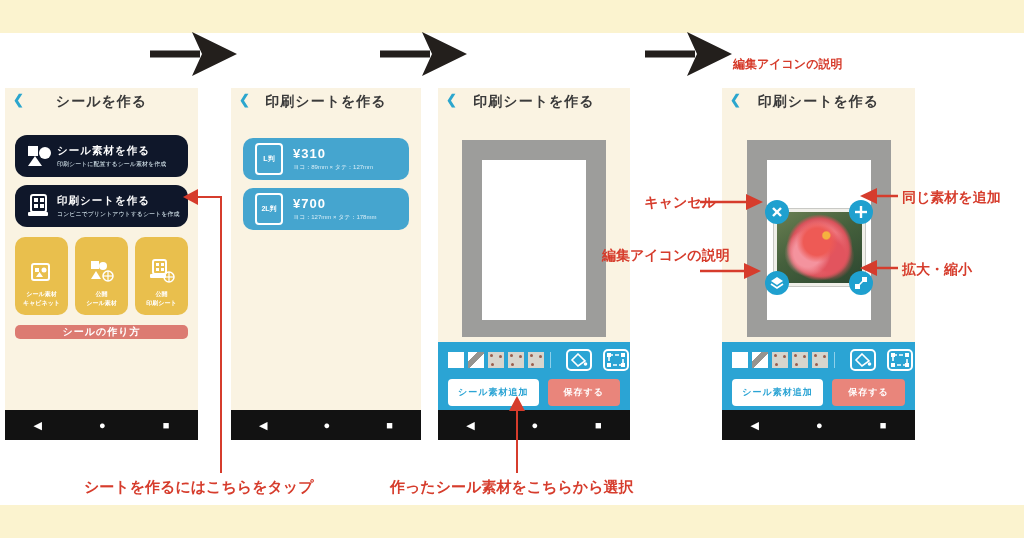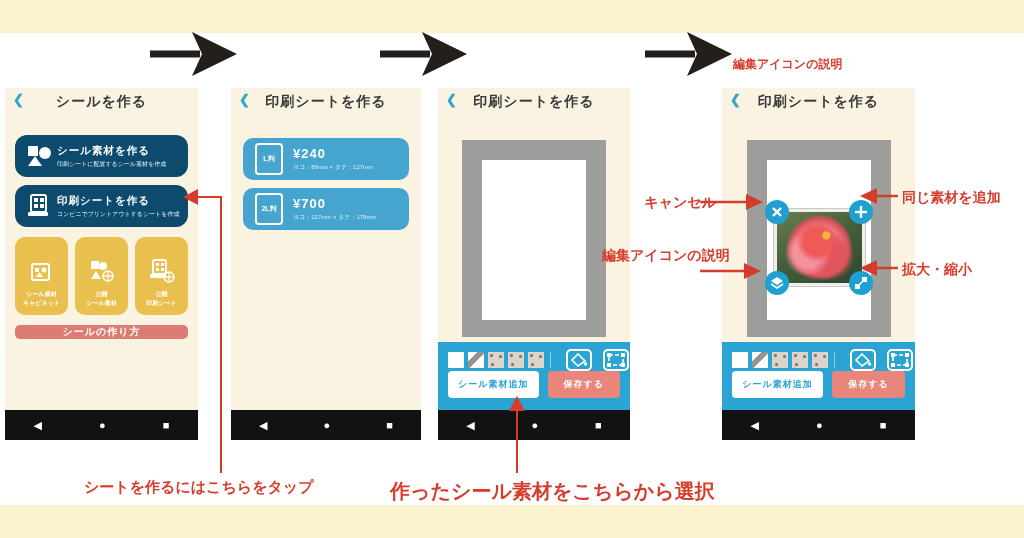--- a/index.html
+++ b/index.html
@@ -20,21 +20,21 @@
 
   .phead{height:28px;position:relative;display:flex;align-items:center;justify-content:center;}
   .back{position:absolute;left:8px;top:5px;color:#2BA6CE;font-weight:bold;font-size:13px;line-height:1;cursor:pointer;}
   .ptitle{font-size:14px;font-weight:bold;color:#3a3a3a;letter-spacing:1px;}
 
   .navbar{position:absolute;left:0;right:0;bottom:0;height:30px;background:#121212;
     display:flex;align-items:center;justify-content:space-around;color:#fff;}
   .nico{font-size:11px;line-height:1;cursor:pointer;}
 
   
-  .p1btn{position:absolute;left:10px;right:10px;background:#0c4a6e;border-radius:12px;
+  .p1btn{position:absolute;left:10px;right:10px;background:#0f172a;border-radius:12px;
     color:#fff;display:flex;align-items:center;padding:0 6px;box-sizing:border-box;cursor:pointer;}
   #p1b1{top:47px;height:42px;}
   #p1b2{top:97px;height:42px;}
   .p1btn .ic{width:36px;flex:0 0 36px;display:flex;justify-content:center;}
   .p1btn .tx{display:flex;flex-direction:column;}
   .p1btn .t{font-size:10.5px;font-weight:bold;letter-spacing:1px;}
   .p1btn .s{font-size:6px;color:#e2f2f9;margin-top:2px;line-height:1.35;}
 
   .tiles{position:absolute;top:149px;left:10px;right:10px;display:flex;gap:7px;}
   .tile{flex:1;height:78px;background:#E9BF4D;border-radius:10px;color:#fff;cursor:pointer;
@@ -65,21 +65,21 @@
   .sq{width:16px;height:16px;background:#fff;flex:0 0 16px;cursor:pointer;}
   .sq.stripe{background:linear-gradient(135deg,#fff 30%,#96948f 30%,#96948f 56%,#fff 56%);}
   .sq.dots{background:#d8d5cd;position:relative;}
   .sq.dots i{position:absolute;width:3px;height:3px;border-radius:50%;background:#9b5f4e;}
   .sq.dots i.d1{left:2px;top:2px;} .sq.dots i.d2{right:2px;top:3px;} .sq.dots i.d3{left:3px;bottom:2px;}
   .tdiv{width:1px;height:16px;background:#8ed0ea;margin:0 2px;flex:0 0 1px;}
   .toolbig{width:26px;height:22px;border:2px solid #fff;border-radius:5px;display:flex;align-items:center;
     justify-content:center;box-sizing:border-box;cursor:pointer;flex:0 0 26px;}
   .toolbig.first{margin-left:9px;}
   .toolbig.second{margin-left:7px;}
-  .brow{position:absolute;left:10px;right:10px;bottom:12px;display:flex;gap:9px;}
+  .brow{position:absolute;left:10px;right:10px;bottom:4px;display:flex;gap:9px;}
   .addbtn{flex:1.25;height:27px;background:#fff;border-radius:4px;color:#2BA4D4;font-size:9px;font-weight:bold;
     display:flex;align-items:center;justify-content:center;letter-spacing:1px;cursor:pointer;}
   .savebtn{flex:1;height:27px;background:#E9857B;border-radius:4px;color:#fff;font-size:9px;font-weight:bold;
     display:flex;align-items:center;justify-content:center;letter-spacing:1px;cursor:pointer;}
 
   
   .sticker{position:absolute;top:121px;left:52px;width:91px;height:77px;box-sizing:border-box;
     border:3px solid #f0efe9;box-shadow:0 0 0 1px #c9c9c5;
     background:
       radial-gradient(circle at 58% 33%, #f5b13f 0 5%, rgba(0,0,0,0) 7%),
@@ -97,21 +97,21 @@
   #ed-resize{left:127px;top:183px;}
 
   
   .anno{position:absolute;color:#D63C2C;font-weight:bold;z-index:60;white-space:nowrap;}
   #an-title{left:733px;top:56px;font-size:12px;}
   #an-cancel{left:600px;top:194px;width:116px;text-align:right;font-size:14px;}
   #an-overlay{left:602px;top:247px;font-size:14px;}
   #an-addsame{left:902px;top:189px;font-size:14px;}
   #an-scale{left:902px;top:261px;font-size:14px;}
   #an-tap{left:84px;top:478px;font-size:15px;}
-  #an-select{left:390px;top:478px;font-size:20px;}
+  #an-select{left:390px;top:478px;font-size:15px;}
 
   .overlay-svg{position:absolute;left:0;top:0;z-index:50;pointer-events:none;}
   .flow-arrow{position:absolute;top:30px;z-index:10;}
   #fa1{left:148px;} #fa2{left:378px;} #fa3{left:643px;}
 </style>
 </head>
 <body>
 
 <div class="strip top"></div>
 <div class="strip bottom"></div>
@@ -225,21 +225,21 @@
   <div class="phead">
     <span class="back">❮</span>
     <span class="ptitle">印刷シートを作る</span>
   </div>
 
   <div id="pr1" class="prow">
     <span class="sizebox">
         <span>L判</span>
       </span>
     <span class="pinfo">
-      <span class="price">¥240</span>
+      <span class="price">¥310</span>
       <span class="dims">ヨコ：89mm × タテ：127mm</span>
     </span>
   </div>
   <div id="pr2" class="prow">
     <span class="sizebox">
         <span>2L判</span>
       </span>
     <span class="pinfo">
       <span class="price">¥700</span>
       <span class="dims">ヨコ：127mm × タテ：178mm</span>

